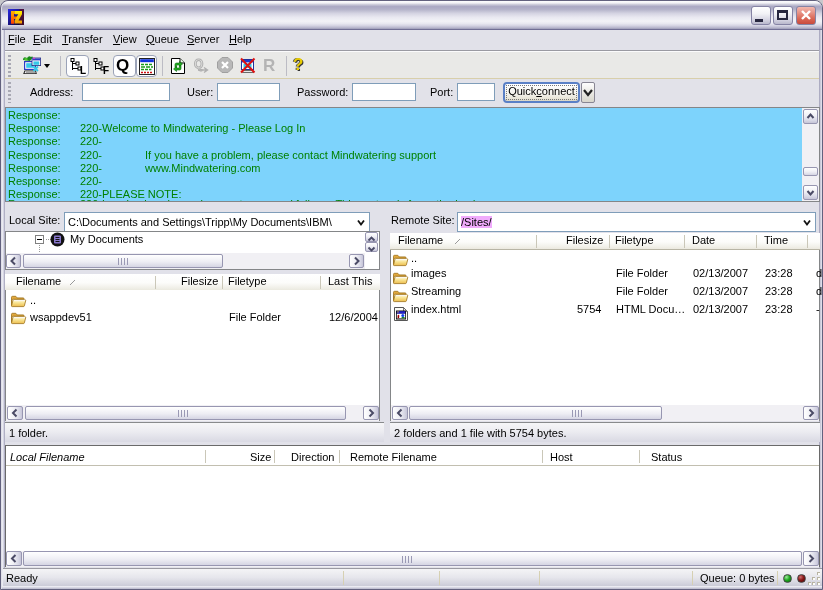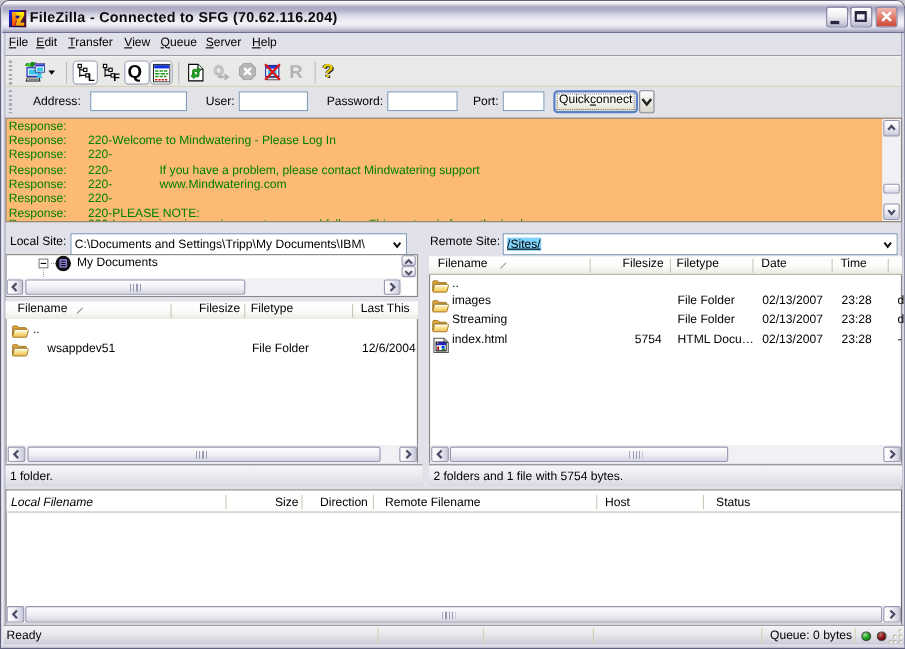--- a/index.html
+++ b/index.html
@@ -40,21 +40,21 @@
   .albl { position:absolute; top:7px; }
   .ainp { position:absolute; top:4px; height:18px; background:#fff; border:1px solid #7F9DB9; }
   #qcbtn { position:absolute; left:498px; top:3px; width:77px; height:21px; border:2px solid #5A80C6; border-radius:4px;
     background:linear-gradient(180deg,#ffffff 0%,#f4f3ee 55%,#e8e5d8 85%,#d8d5c2 100%); text-align:center; }
   #qcbtn span { position:relative; top:1px; }
   #qcbtn::after { content:""; position:absolute; left:1px; top:1px; right:1px; bottom:1px; border:1px dotted #777; }
   #qcdrop { position:absolute; left:576px; top:3px; width:14px; height:21px; border:1px solid #888693; border-radius:2px;
     background:linear-gradient(180deg,#fdfdfd,#d8d6cc); }
 
   
-  #log { left:4px; top:106px; width:815px; height:95px; background:#fdba74; border:1px solid #848688; overflow:hidden; }
+  #log { left:4px; top:106px; width:815px; height:95px; background:#7dd3fc; border:1px solid #848688; overflow:hidden; }
   .ll { position:absolute; left:0; width:780px; height:13px; color:#008000; white-space:pre; }
   .ll b { position:absolute; left:2px; font-weight:normal; }
   .ll span { position:absolute; left:74px; }
 
   
   .sbtn { position:absolute; border:1px solid #9796B1; border-radius:2px;
     background:linear-gradient(180deg,#ffffff 0%,#f0f0f5 45%,#d8d8e6 80%,#c6c5d8 100%); }
   .sbtnh { background:linear-gradient(90deg,#ffffff 0%,#f0f0f5 45%,#d8d8e6 80%,#c6c5d8 100%); }
   .sthumbh { position:absolute; border:1px solid #9796B1; border-radius:2px;
     background:linear-gradient(180deg,#ffffff 0%,#eeeef4 55%,#d5d5e3 100%); }
@@ -117,21 +117,20 @@
           <stop offset="0" stop-color="#fff200"></stop>
             <stop offset="1" stop-color="#ffa000"></stop>
         </linearGradient>
       </defs>
       <rect x="0" y="0" width="16" height="16" fill="url(#fzbg)"></rect>
       <path d="M11.5 0 L16 0 L16 16 L11.5 16 Z" fill="#58102c" opacity="0.75"></path>
       <path d="M3 14.5 L3 2 L13.5 2 L13.5 5 L6 5 L6 7.5 L11 7.5 L11 10 L6 10 L6 14.5 Z" fill="url(#fzf)"></path>
       <path d="M7 2 L14 2 L14 5.2 L10.5 11.5 L14 11.5 L14 14.5 L6.5 14.5 L6.5 11.8 L10.2 5.2 L7 5.2 Z" fill="url(#fzz)" opacity="0.95"></path>
       <path d="M3 14.5 L3 2 L6 2 L6 14.5 Z" fill="url(#fzf)"></path>
     </svg>
-    <span id="title" class="abs">FileZilla - Connected to SFG (70.62.116.204)</span>
     <div id="btnmin" class="abs capbtn silverbtn">
         <div class="abs" style="left:3px;top:12px;width:8px;height:3px;background:#26263e;"></div>
       </div>
     <div id="btnmax" class="abs capbtn silverbtn">
         <div class="abs" style="left:3px;top:3px;width:11px;height:10px;border:2px solid #26263e;border-top-width:3px;"></div>
       </div>
     <div id="btnclose" class="abs capbtn">
       <svg class="abs" style="left:2px;top:1px" width="14" height="14" viewBox="0 0 14 14">
           <path d="M3 3 L11 11 M11 3 L3 11" stroke="#fff" stroke-width="2.4"></path>
         </svg>
@@ -329,21 +328,21 @@
       </div>
 
       <div class="abs white" style="left:0;top:88px;width:375px;height:115px;border-left:1px solid #848688;border-right:1px solid #848688;">
         <svg class="abs" style="left:4px;top:4px" width="17" height="14">
             <use href="#fold"></use>
           </svg>
         <span class="abs" style="left:24px;top:4px;">..</span>
         <svg class="abs" style="left:4px;top:21px" width="17" height="14">
             <use href="#fold"></use>
           </svg>
-        <span class="abs" style="left:37px;top:21px;">wsappdev51</span>
+        <span class="abs" style="left:24px;top:21px;">wsappdev51</span>
         <span class="abs" style="left:223px;top:21px;">File Folder</span>
         <span class="abs" style="left:323px;top:21px;">12/6/2004</span>
       </div>
 
       <div class="abs" style="left:0;top:203px;width:375px;height:16px;background:#f1f0f4;border-left:1px solid #848688;border-right:1px solid #848688;">
         <div class="sbtn sbtnh" style="left:1px;top:1px;width:16px;height:14px;"><svg width="14" height="12" viewBox="0 0 14 12">
               <path d="M8.5 2.5 L5 6 L8.5 9.5" stroke="#4b4b66" stroke-width="2" fill="none"></path>
             </svg></div>
         <div class="sthumbh" style="left:19px;top:1px;width:321px;height:14px;">
             <div class="hdots" style="left:152px;"></div>
@@ -354,21 +353,21 @@
       </div>
 
       <div class="statusline" style="left:0;top:220px;width:379px;height:20px;">
         <span class="abs" style="left:4px;top:4px;">1 folder.</span>
       </div>
     </div>
 
     <div class="abs" style="left:389px;top:0;width:430px;height:243px;">
       <span class="plabel" style="left:1px;top:12px;">Remote Site:</span>
       <div class="combo" style="left:67px;top:10px;width:359px;height:20px;">
-        <span style="background:#7dd3fc;text-decoration:underline;">/Sites/</span>
+        <span style="background:#f0abfc;">/Sites/</span>
         <div class="carw" style="left:341px;"><svg width="14" height="14" viewBox="0 0 14 14" style="margin:2px 0 0 1px">
               <path d="M4 4.5 L7 8.5 L10 4.5" stroke="#111" stroke-width="1.8" fill="none"></path>
             </svg></div>
       </div>
 
       <div class="lvhead" style="left:0;top:31px;width:430px;">
         <span class="hcol" style="left:8px">Filename</span>
         <svg class="sortg" style="left:64px">
             <path d="M1 6 L6 1" stroke="#999" stroke-width="1"></path>
           </svg>

